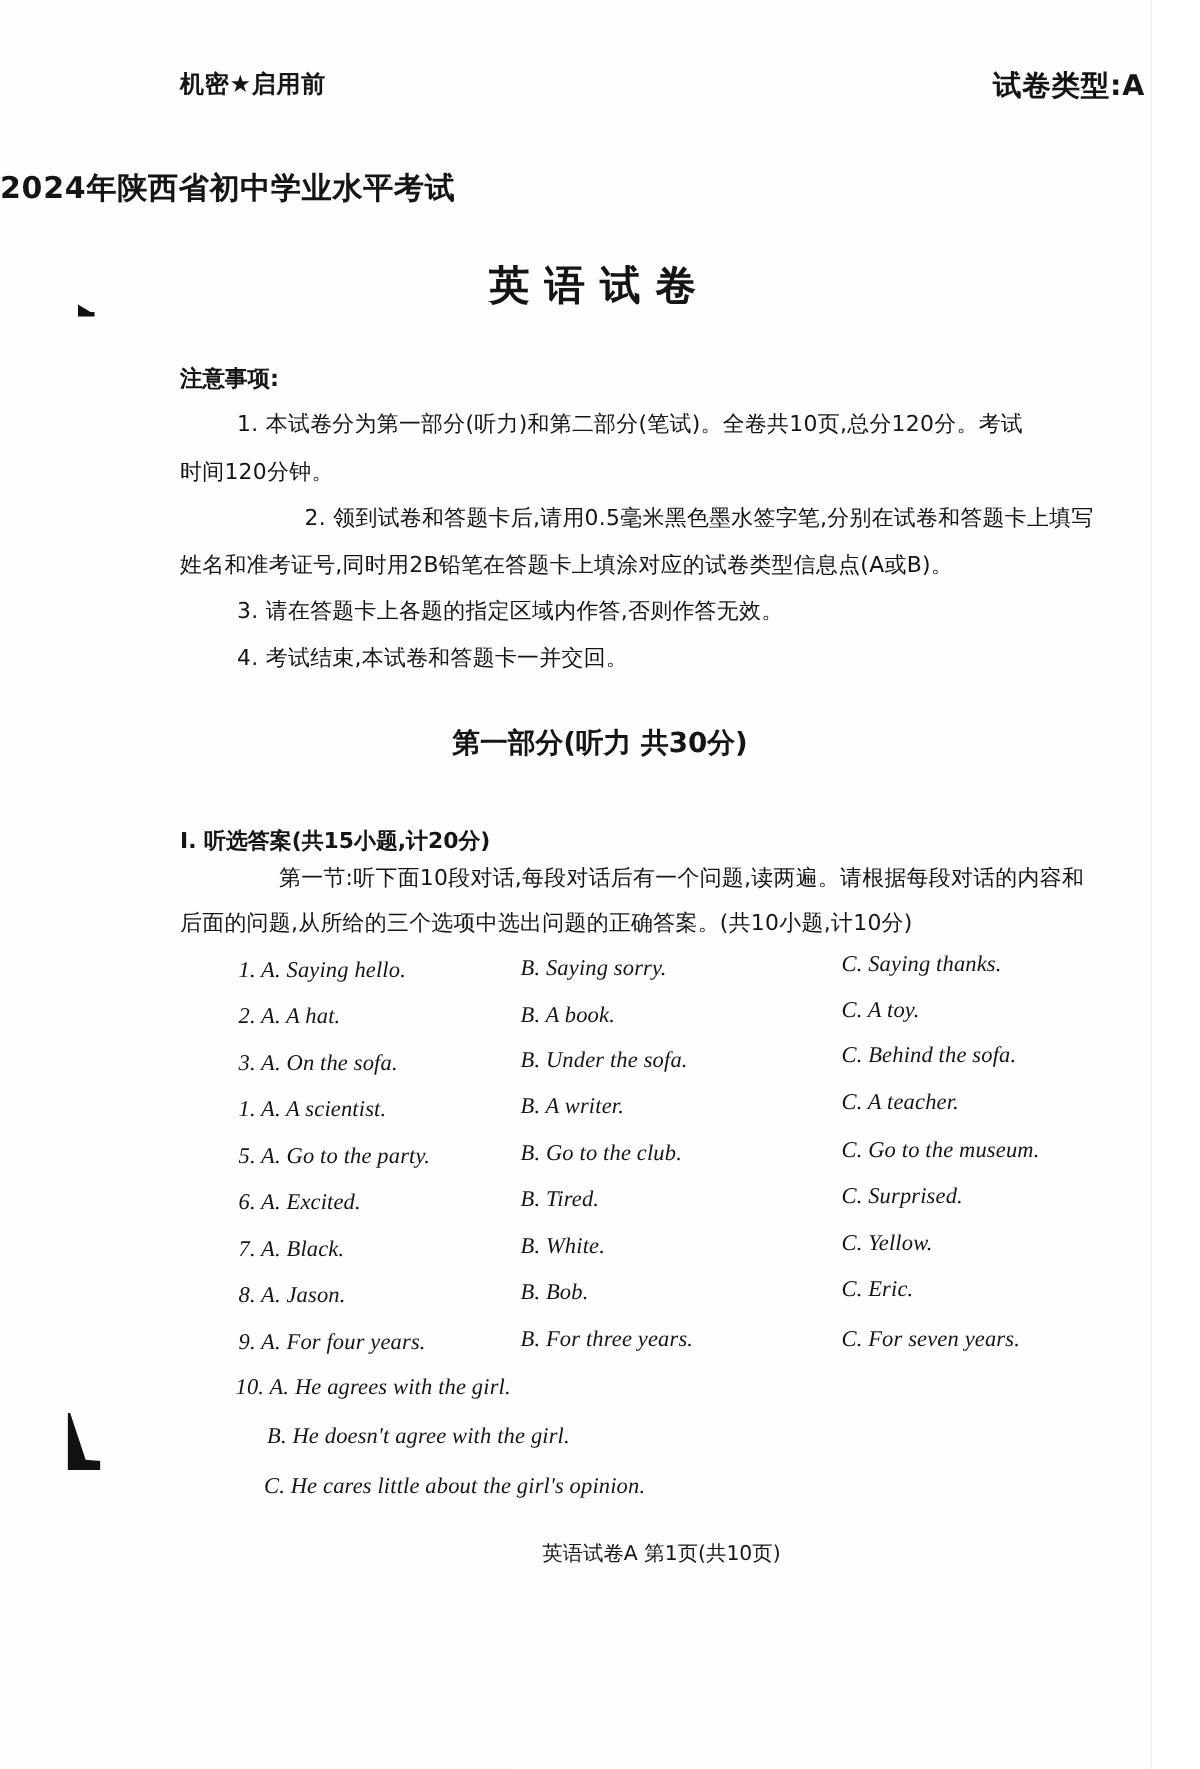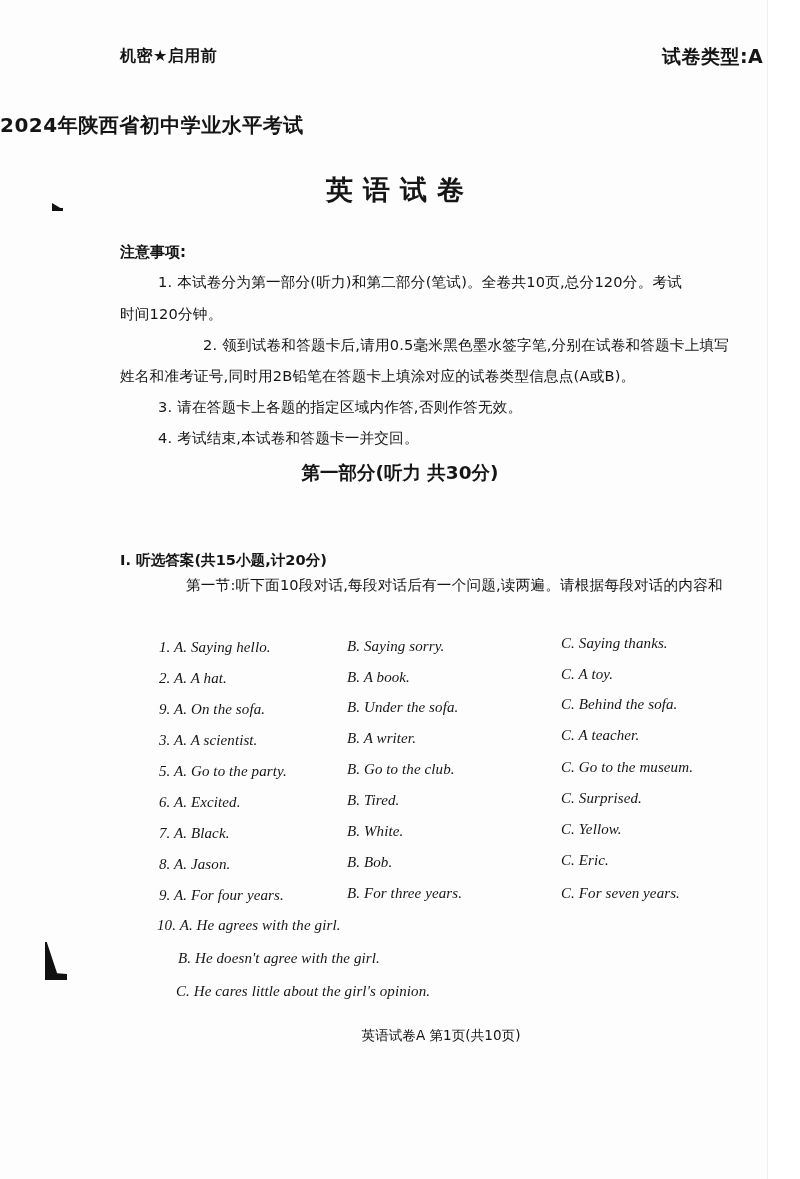--- a/index.html
+++ b/index.html
@@ -72,21 +72,21 @@
       letter-spacing: 0.2px;
     }
     .notice-1a { left: 158px; top: 273px; }
     .notice-1b { left: 120px; top: 305px; }
     .notice-2a { left: 158px; top: 336px; margin-left: 45px; }
     .notice-2b { left: 120px; top: 367px; }
     .notice-3  { left: 158px; top: 398px; }
     .notice-4  { left: 158px; top: 429px; }
 
     .part-title {
-      left: 0; width: 800px; top: 460px;
+      left: 0; width: 800px; top: 482px;
       text-align: center;
       font-family: "DejaVu Sans", "Liberation Sans", sans-serif;
       font-weight: bold;
       font-size: 18.5px;
     }
     .section-head {
       left: 120px; top: 551px;
       font-family: "DejaVu Sans", "Liberation Sans", sans-serif;
       font-weight: bold;
       font-size: 14.6px;
@@ -158,39 +158,40 @@
   <div class="abs cn-text notice-1b">时间120分钟。</div>
   <div class="abs cn-text notice-2a">2. 领到试卷和答题卡后,请用0.5毫米黑色墨水签字笔,分别在试卷和答题卡上填写</div>
   <div class="abs cn-text notice-2b">姓名和准考证号,同时用2B铅笔在答题卡上填涂对应的试卷类型信息点(A或B)。</div>
   <div class="abs cn-text notice-3">3. 请在答题卡上各题的指定区域内作答,否则作答无效。</div>
   <div class="abs cn-text notice-4">4. 考试结束,本试卷和答题卡一并交回。</div>
 
   <div class="abs part-title">第一部分(听力  共30分)</div>
 
   <div class="abs section-head">Ⅰ. 听选答案(共15小题,计20分)</div>
   <div class="abs cn-text instr-a">第一节:听下面10段对话,每段对话后有一个问题,读两遍。请根据每段对话的内容和</div>
+  <div class="abs cn-text instr-b">后面的问题,从所给的三个选项中选出问题的正确答案。(共10小题,计10分)</div>
 
   <div>
     <div>
       <div class="abs q-text col-a" style="top:639px">1. A. Saying hello.</div>
       <div class="abs q-text col-b" style="top:638px">B. Saying sorry.</div>
       <div class="abs q-text col-c" style="top:635px">C. Saying thanks.</div>
     </div>
     <div>
       <div class="abs q-text col-a" style="top:670px">2. A. A hat.</div>
       <div class="abs q-text col-b" style="top:669px">B. A book.</div>
       <div class="abs q-text col-c" style="top:666px">C. A toy.</div>
     </div>
     <div>
-      <div class="abs q-text col-a" style="top:701px">9. A. On the sofa.</div>
+      <div class="abs q-text col-a" style="top:701px">3. A. On the sofa.</div>
       <div class="abs q-text col-b" style="top:699px">B. Under the sofa.</div>
       <div class="abs q-text col-c" style="top:696px">C. Behind the sofa.</div>
     </div>
     <div>
-      <div class="abs q-text col-a" style="top:732px">3. A. A scientist.</div>
+      <div class="abs q-text col-a" style="top:732px">1. A. A scientist.</div>
       <div class="abs q-text col-b" style="top:730px">B. A writer.</div>
       <div class="abs q-text col-c" style="top:727px">C. A teacher.</div>
     </div>
     <div>
       <div class="abs q-text col-a" style="top:763px">5. A. Go to the party.</div>
       <div class="abs q-text col-b" style="top:761px">B. Go to the club.</div>
       <div class="abs q-text col-c" style="top:759px">C. Go to the museum.</div>
     </div>
     <div>
       <div class="abs q-text col-a" style="top:794px">6. A. Excited.</div>

